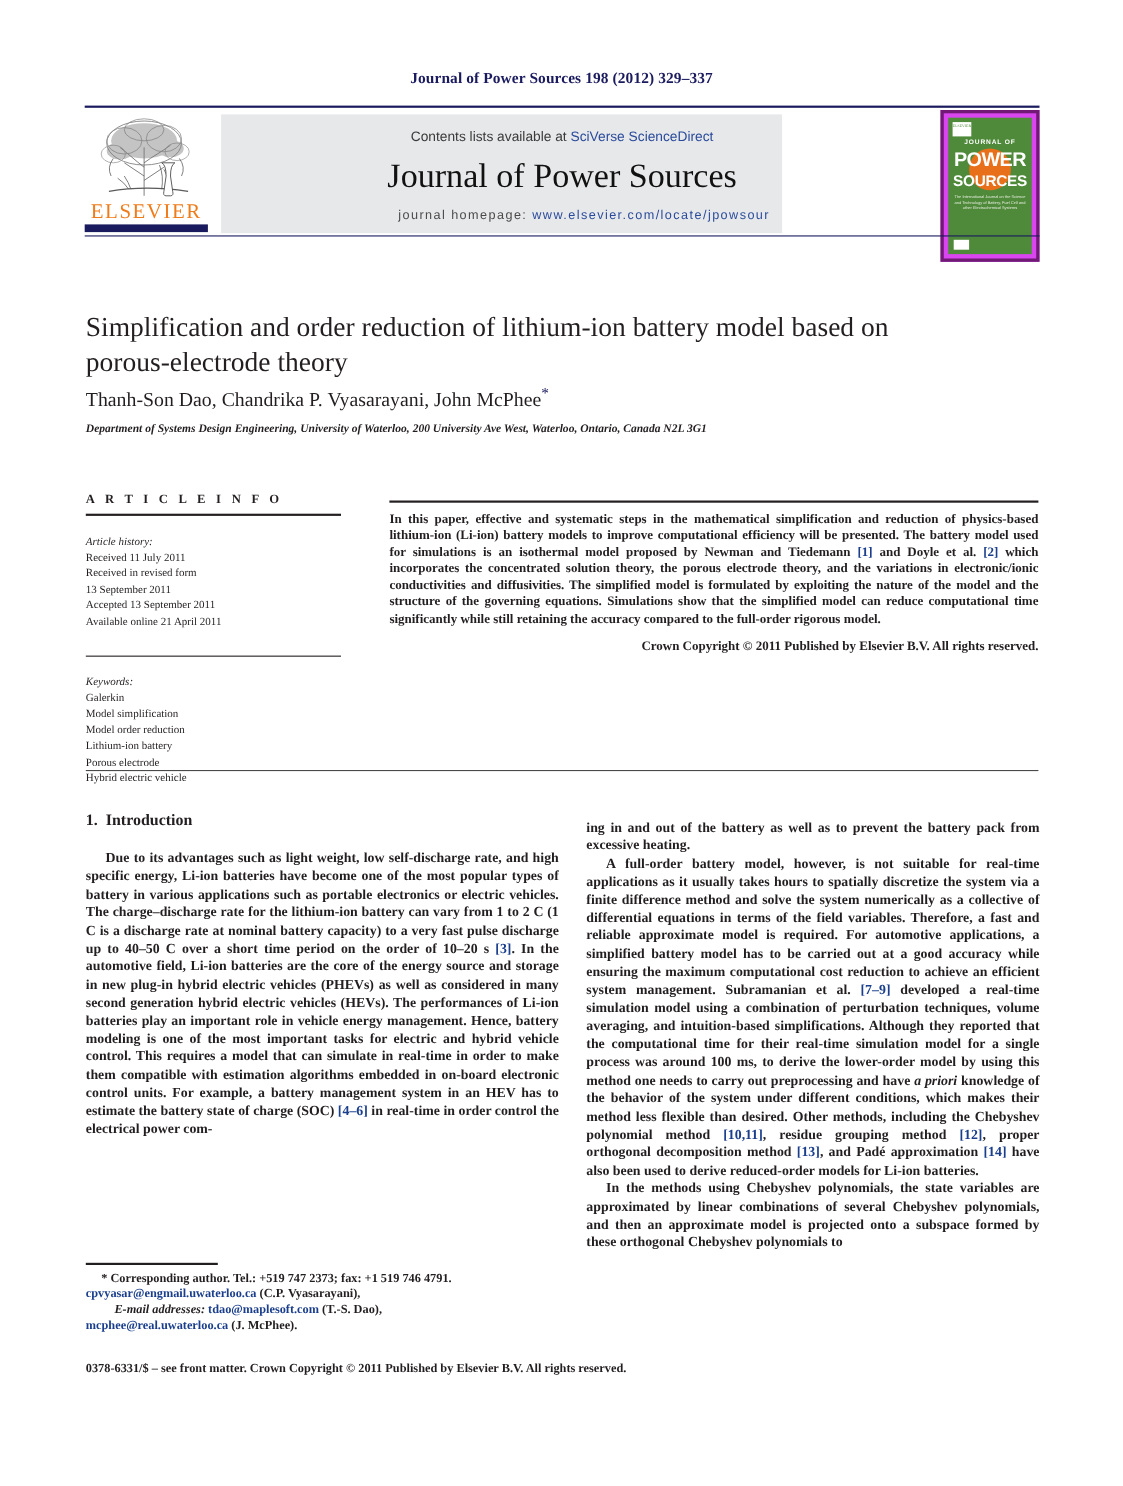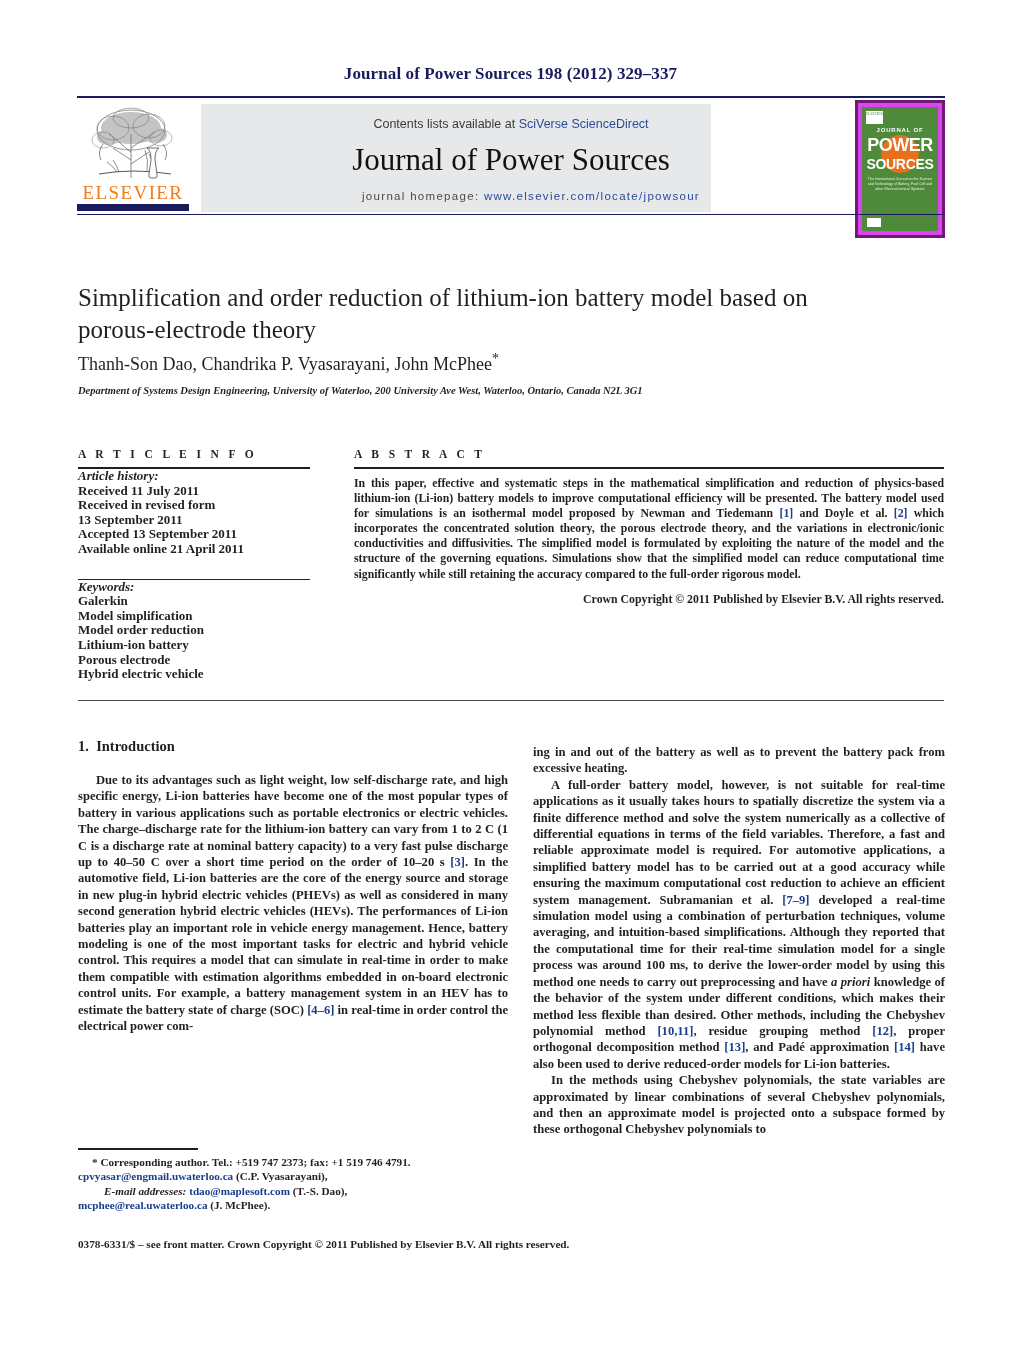--- a/index.html
+++ b/index.html
@@ -19,21 +19,21 @@
 
   
   .running-head {
     position: absolute;
     left: 0;
     top: 64px;
     width: 1021px;
     text-align: center;
     font-family: "Liberation Serif", serif;
     font-weight: bold;
-    font-size: 17px;
+    font-size: 14px;
     color: #1a1a5e;
     letter-spacing: 0.1px;
   }
 
   
   .masthead {
     position: absolute;
     left: 77px;
     top: 96px;
     width: 868px;
@@ -278,25 +278,25 @@
   .rule-2 {
     height: 2px;
     background: #231f20;
     margin-top: 7px;
   }
   .rule-1 {
     height: 1px;
     background: #231f20;
   }
   .info-body {
-    font-size: 13px;
+    font-size: 10px;
     line-height: 14.6px;
-    font-weight: bold;
-    color: #231f20;
-    margin-top: 0;
+    font-weight: normal;
+    color: #231f20;
+    margin-top: 17px;
   }
   .info-body .lbl {
     font-style: italic;
   }
   .info-gap {
     height: 22px;
   }
   .abs-col {
     position: absolute;
     left: 354px;
@@ -502,21 +502,20 @@
       <div>Galerkin</div>
       <div>Model simplification</div>
       <div>Model order reduction</div>
       <div>Lithium-ion battery</div>
       <div>Porous electrode</div>
       <div>Hybrid electric vehicle</div>
     </div>
   </div>
 
   <div class="abs-col">
-    <div class="col-head">A B S T R A C T</div>
     <div class="rule-2"></div>
     <div class="abs-body">
       <span>In this paper, effective and systematic steps in the mathematical simplification and reduction of physics-based lithium-ion (Li-ion) battery models to improve computational efficiency will be presented. The battery model used for simulations is an isothermal model proposed by Newman and Tiedemann </span><span class="ref">[1]</span><span> and Doyle et al. </span><span class="ref">[2]</span><span> which incorporates the concentrated solution theory, the porous electrode theory, and the variations in electronic/ionic conductivities and diffusivities. The simplified model is formulated by exploiting the nature of the model and the structure of the governing equations. Simulations show that the simplified model can reduce computational time significantly while still retaining the accuracy compared to the full-order rigorous model.</span>
     </div>
     <div class="copyright">Crown Copyright © 2011 Published by Elsevier B.V. All rights reserved.</div>
   </div>
 
   <div class="body-rule"></div>
 
   <div class="sec-head">

